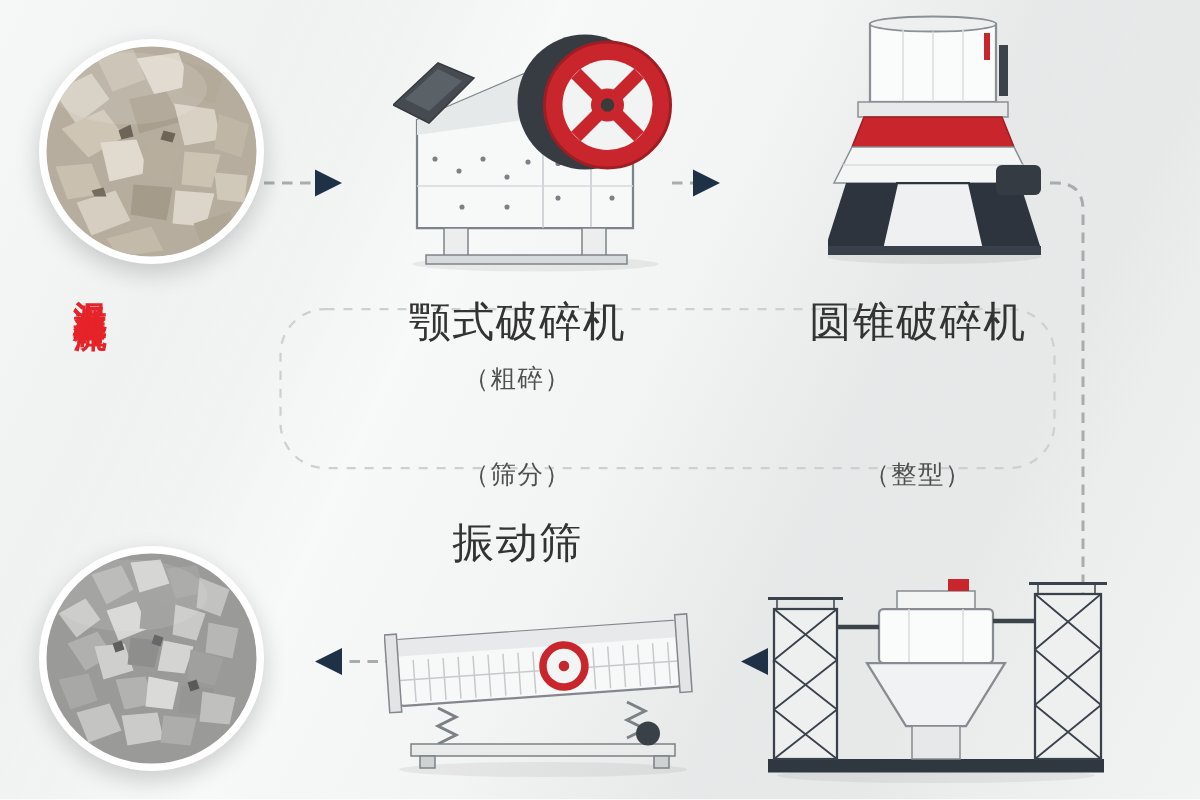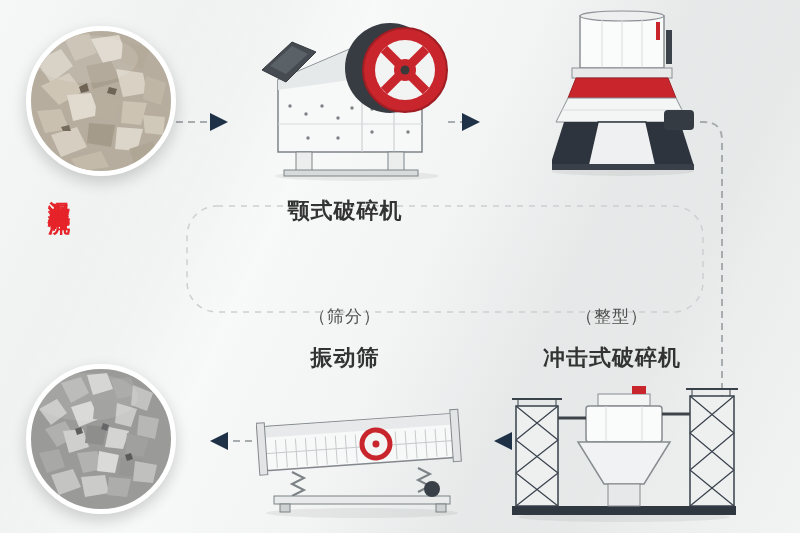--- a/index.html
+++ b/index.html
@@ -24,21 +24,21 @@
   }
   .photo.top{left:26px;top:26px;}
   .photo.bottom{left:26px;top:364px;background:#9a9a98;}
   .flow-layer{position:absolute;left:0;top:0;z-index:1;}
   .machine{position:absolute;z-index:2;}
   .machine.jaw{left:262px;top:14px;width:195px;height:170px;}
   .machine.cone{left:552px;top:10px;width:145px;height:168px;}
   .machine.screen{left:256px;top:390px;width:212px;height:130px;}
   .machine.impact{left:510px;top:382px;width:228px;height:142px;}
   .lbl{position:absolute;width:160px;text-align:center;z-index:3;letter-spacing:1px;}
-  .lbl-name{font-size:22px;font-weight:bold;color:#333333;}
+  .lbl-name{font-size:28px;font-weight:normal;color:#333333;}
   .lbl-sub{font-size:17px;color:#4f4f4f;}
   .jaw-name{left:265px;top:196px;}
   .jaw-sub{left:265px;top:241px;}
   .cone-name{left:532px;top:196px;}
   .cone-sub{left:532px;top:241px;}
   .screen-sub{left:265px;top:305px;text-align:center;}
   .screen-name{left:265px;top:343px;text-align:center;}
   .impact-sub{left:532px;top:305px;}
   .impact-name{left:532px;top:343px;}
 </style>
@@ -227,21 +227,22 @@
       <line x1="96" y1="24" x2="96" y2="60" stroke="#d9dcdd"></line>
       <line x1="132" y1="24" x2="132" y2="60" stroke="#d9dcdd"></line>
       <polygon points="68,60 160,60 134,102 94,102" fill="#f1f2f3" stroke="#868c90" stroke-width="1.5"></polygon>
       <rect x="98" y="102" width="32" height="22" fill="#e6e8e9" stroke="#868c90"></rect>
       <line x1="152" y1="32" x2="180" y2="32" stroke="#3d434a" stroke-width="3"></line>
       <line x1="48" y1="36" x2="76" y2="36" stroke="#3d434a" stroke-width="3"></line>
     </svg>
   </div>
 
   <div class="lbl lbl-name jaw-name">颚式破碎机</div>
-
+  <div class="lbl lbl-sub jaw-sub">（粗碎）</div>
+
+  <div class="lbl lbl-name cone-name">圆锥破碎机</div>
 
   <div class="lbl lbl-sub screen-sub">（筛分）</div>
   <div class="lbl lbl-name screen-name">振动筛</div>
 
   <div class="lbl lbl-sub impact-sub">（整型）</div>
-  <div class="lbl lbl-name impact-name">冲击式破碎机</div>
 
 </div>
 
 </body></html>

